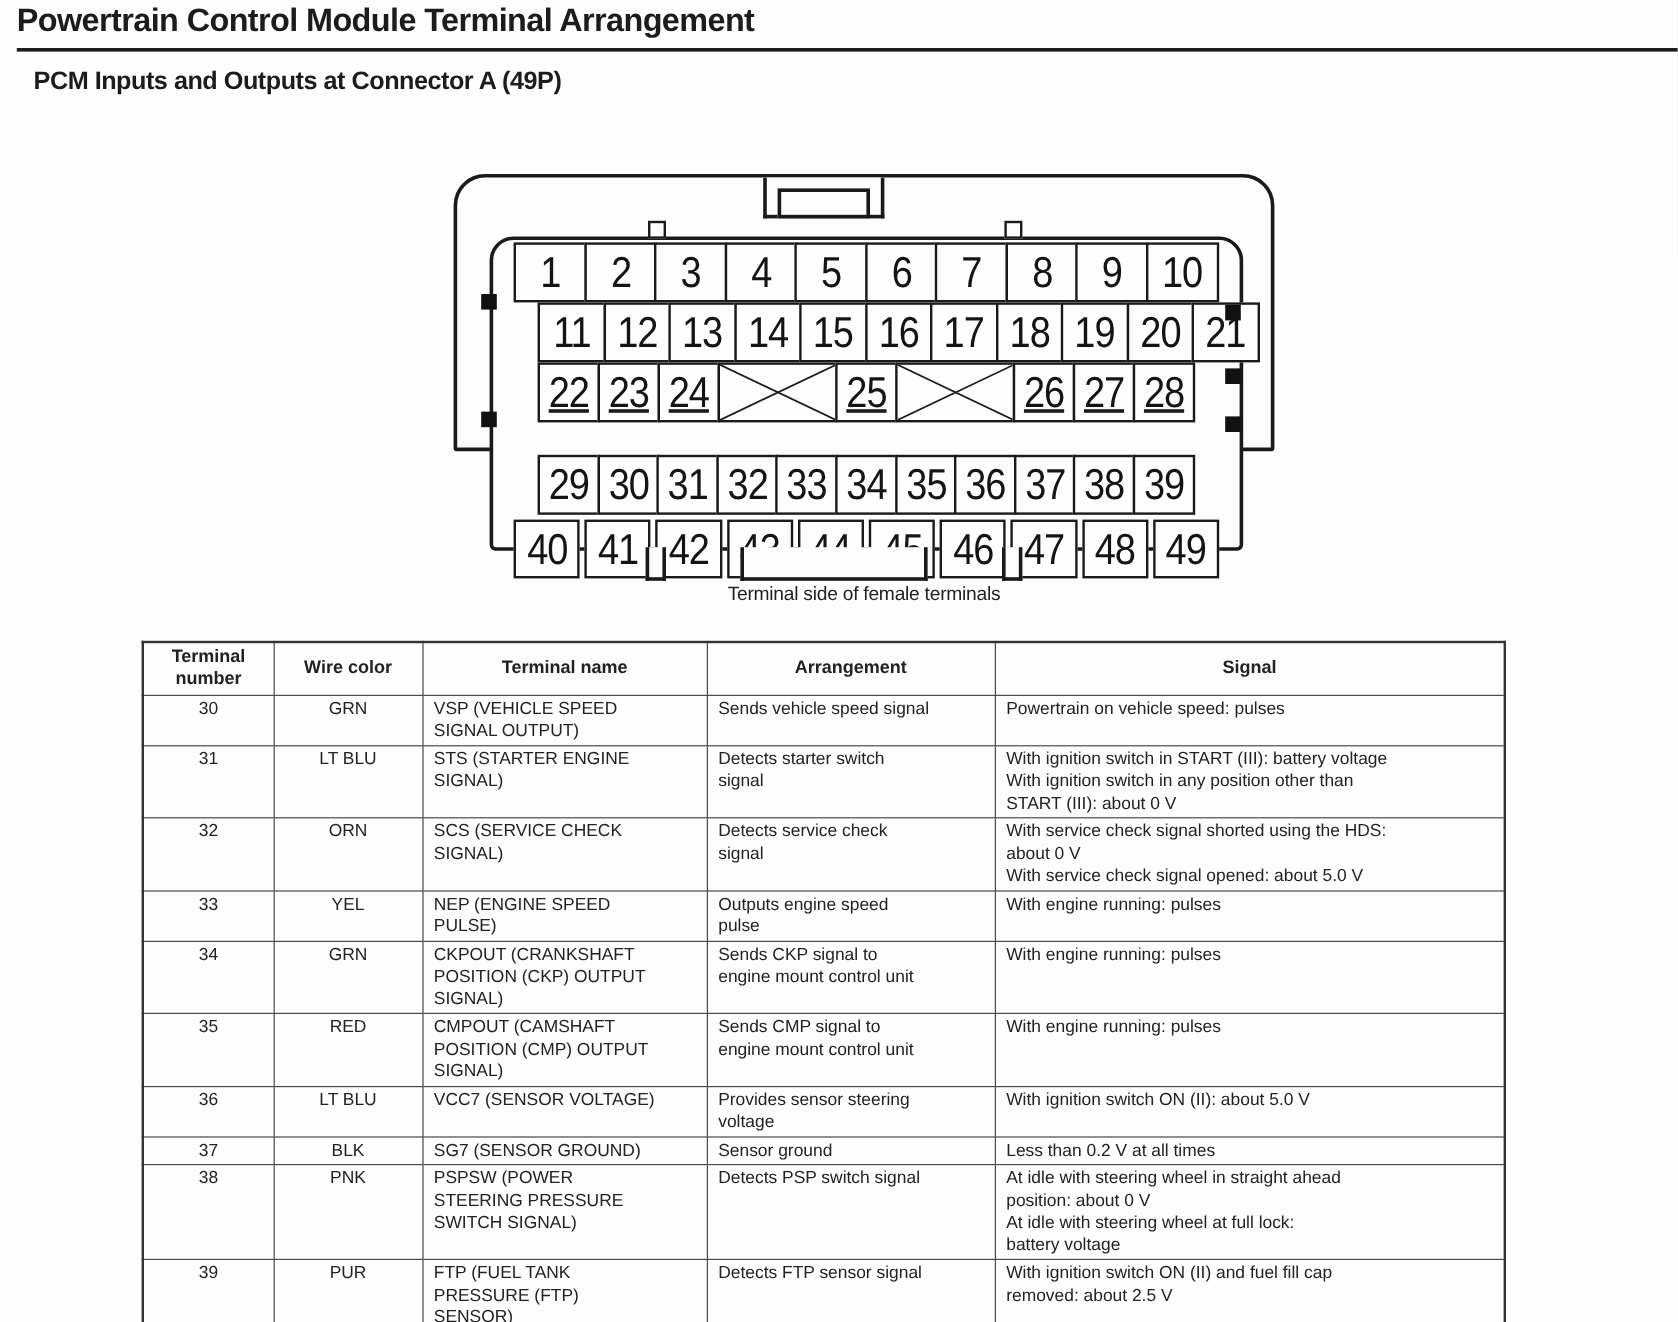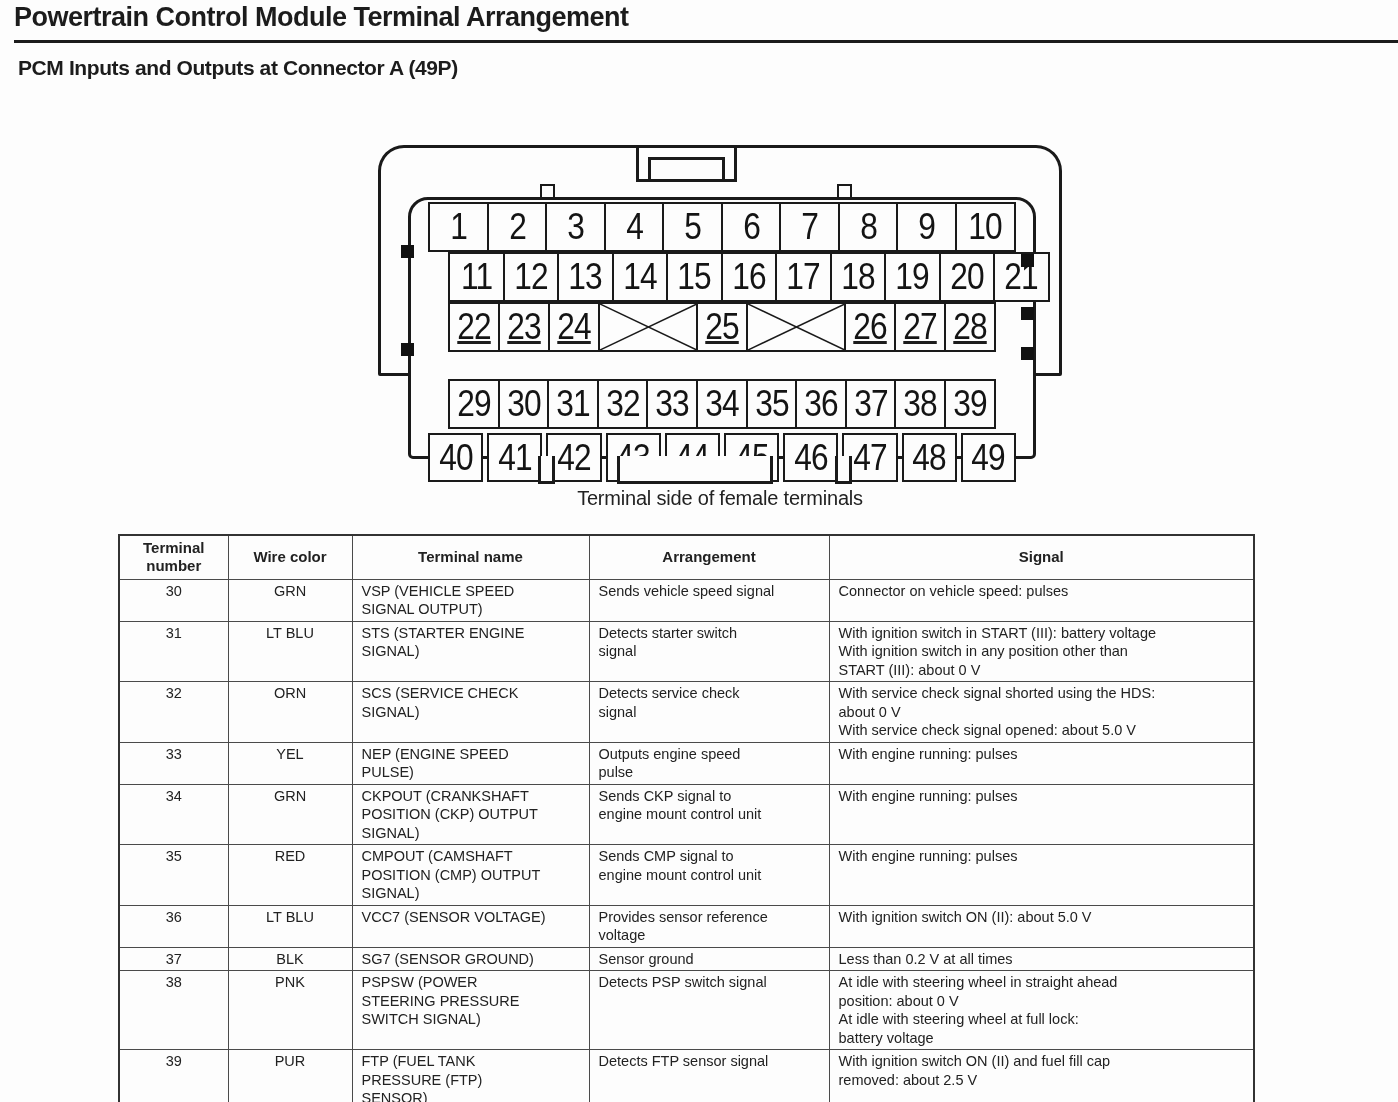--- a/index.html
+++ b/index.html
@@ -6,21 +6,21 @@
   .page{
     position:relative;width:1398px;height:1102px;background:#fdfdfd;
     font-family:"Liberation Sans",sans-serif;color:#1c1c1c;overflow:hidden;padding-left:42px;
   }
   .page-title{
     position:absolute;left:14px;top:2px;margin:0;font-size:27px;font-weight:bold;
     letter-spacing:-0.5px;white-space:nowrap;
   }
   .title-rule{position:absolute;left:14px;right:14px;top:40px;height:3px;background:#1c1c1c;}
   .section-title{
-    position:absolute;left:18px;top:56px;margin:0;font-size:21px;font-weight:bold;
+    position:absolute;left:28px;top:56px;margin:0;font-size:21px;font-weight:bold;
     letter-spacing:-0.4px;white-space:nowrap;
   }
 
   
   .connector{position:absolute;left:0;top:0;width:100%;height:100%;}
   .outer-housing{
     position:absolute;left:378px;top:145px;width:684px;height:231px;
     border:3px solid #1a1a1a;border-radius:26px 26px 2px 2px;box-sizing:border-box;
   }
   .tab-outer{
@@ -67,21 +67,21 @@
     display:flex;align-items:center;justify-content:center;
     font-size:36px;color:#141414;overflow:hidden;
   }
   .tc>span{display:inline-block;transform:scaleX(0.88);letter-spacing:-1px;}
   .crow-1 .tc + .tc,.crow-2 .tc + .tc,.crow-3 .tc + .tc,.crow-4 .tc + .tc{margin-left:-2.5px;}
   .tc.x2{flex:2;padding:0;}
   .tc.x2 svg{width:100%;height:100%;display:block;}
 
   .diagram-caption{
     position:absolute;left:378px;top:487px;width:684px;text-align:center;
-    font-size:20px;letter-spacing:-0.2px;color:#222;
+    font-size:16px;letter-spacing:-0.2px;color:#222;
   }
 
   
   .pinout-table{
     position:absolute;left:118px;top:534px;width:1135px;
     border-collapse:collapse;table-layout:fixed;
     font-size:14.5px;line-height:18.5px;color:#222;
   }
   .pinout-table th,.pinout-table td{
     border:1.5px solid #4a4a4a;box-sizing:border-box;
@@ -317,21 +317,21 @@
         <th>Signal</th>
       </tr>
     </thead>
     <tbody>
       <tr>
         <td class="c">30</td>
         <td class="c">GRN</td>
         <td>VSP (VEHICLE SPEED
 SIGNAL OUTPUT)</td>
         <td>Sends vehicle speed signal</td>
-        <td>Connector on vehicle speed: pulses</td>
+        <td>Powertrain on vehicle speed: pulses</td>
       </tr>
       <tr>
         <td class="c">31</td>
         <td class="c">LT BLU</td>
         <td>STS (STARTER ENGINE
 SIGNAL)</td>
         <td>Detects starter switch
 signal</td>
         <td>With ignition switch in START (III): battery voltage
 With ignition switch in any position other than
@@ -374,21 +374,21 @@
 POSITION (CMP) OUTPUT
 SIGNAL)</td>
         <td>Sends CMP signal to
 engine mount control unit</td>
         <td>With engine running: pulses</td>
       </tr>
       <tr>
         <td class="c">36</td>
         <td class="c">LT BLU</td>
         <td>VCC7 (SENSOR VOLTAGE)</td>
-        <td>Provides sensor reference
+        <td>Provides sensor steering
 voltage</td>
         <td>With ignition switch ON (II): about 5.0 V</td>
       </tr>
       <tr>
         <td class="c">37</td>
         <td class="c">BLK</td>
         <td>SG7 (SENSOR GROUND)</td>
         <td>Sensor ground</td>
         <td>Less than 0.2 V at all times</td>
       </tr>

